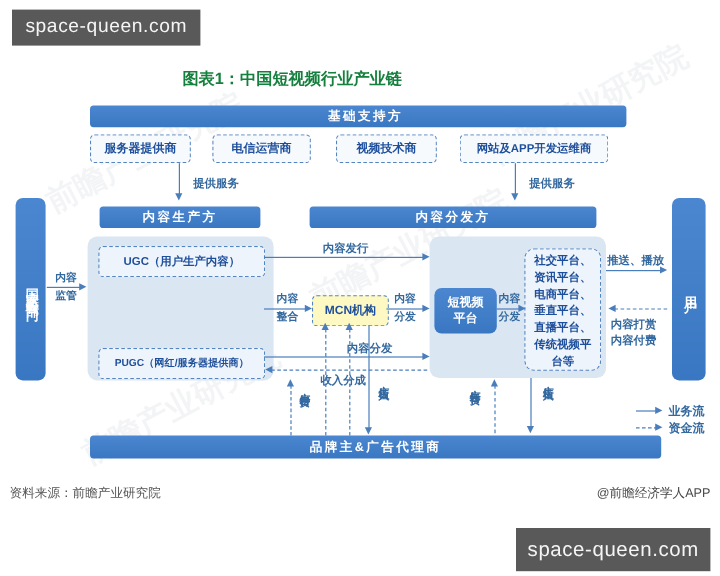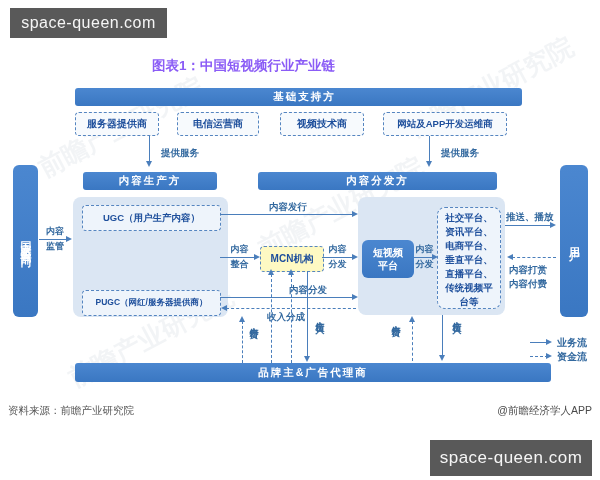--- a/index.html
+++ b/index.html
@@ -1,20 +1,20 @@
 <!DOCTYPE html>
 <html><head>
 <meta charset="utf-8">
 <style>
   html,body{margin:0;padding:0;background:#ffffff;}
   body{font-family:"Liberation Sans","DejaVu Sans",sans-serif;}
   #canvas{position:relative;width:600px;height:480px;background:#ffffff;overflow:hidden;}
   .wmbox{position:absolute;background:#595959;color:#f5f5f5;display:flex;align-items:center;justify-content:center;
          font-size:16px;letter-spacing:0.5px;}
-  .title{position:absolute;left:0;width:487px;text-align:center;font-size:13.5px;font-weight:bold;color:#8b5cf6;}
+  .title{position:absolute;left:0;width:487px;text-align:center;font-size:13.5px;font-weight:bold;color:#15803d;}
   .banner{position:absolute;background:linear-gradient(#4b87d0,#3a77c2);color:#fff;font-weight:bold;
           font-size:10.5px;display:flex;align-items:center;justify-content:center;border-radius:3px;letter-spacing:2px;}
   .dash-box{position:absolute;border:1px dashed #5585c0;border-radius:4px;background:#f7fafd;
             color:#1e4f9c;font-weight:bold;font-size:10px;display:flex;align-items:center;justify-content:center;white-space:nowrap;}
   .container{position:absolute;background:#dbe6f3;border-radius:8px;}
   .sidebox{position:absolute;background:linear-gradient(#4b87d0,#3a77c2);border-radius:6px;color:#fff;font-weight:bold;
            display:flex;align-items:center;justify-content:center;}
   .vtext{writing-mode:vertical-rl;letter-spacing:3px;font-size:11px;}
   .hl{position:absolute;height:0;border-top:1.4px solid #4a7ebb;}
   .hl.d{border-top-style:dashed;}

